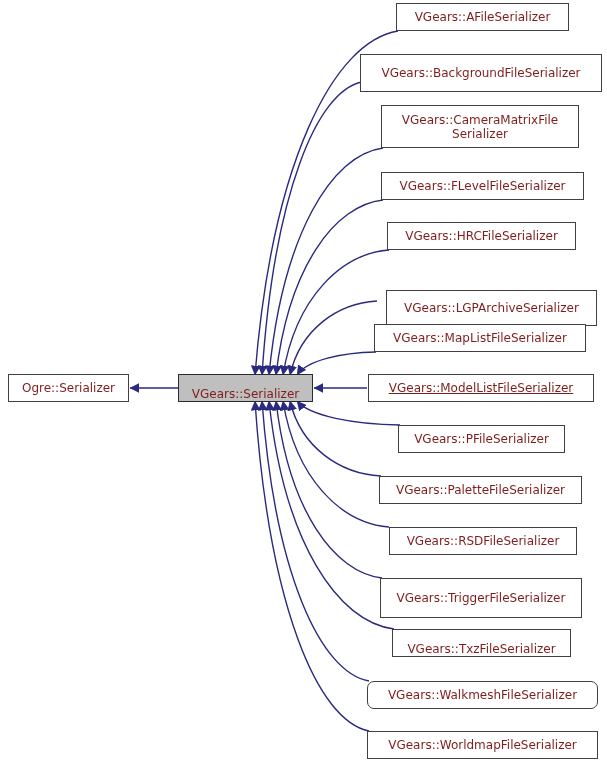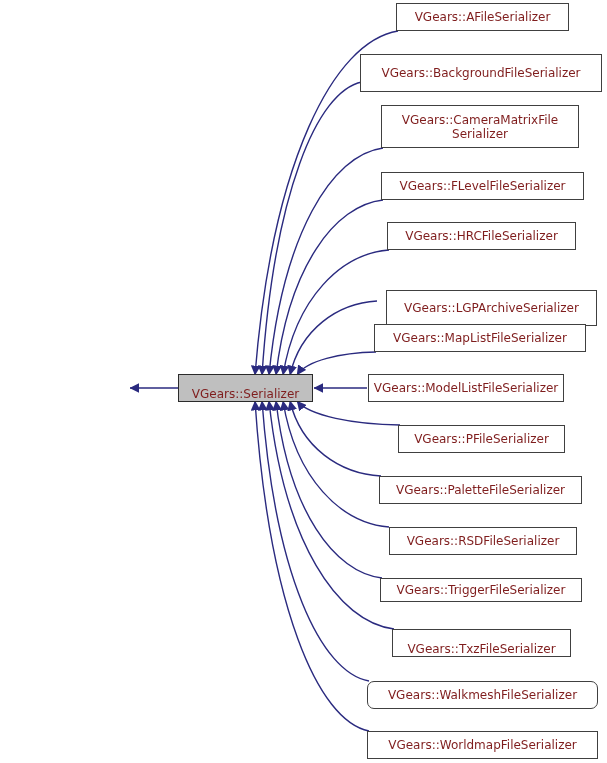--- a/index.html
+++ b/index.html
@@ -73,37 +73,40 @@
         <path d="M 400 425 C 353.65 424.28, 309.36 415.88, 297 401" marker-end="url(#arrow)"></path>
         <path d="M 381 476 C 340.05 473.75, 300.92 447.5, 290 401" marker-end="url(#arrow)"></path>
         <path d="M 389 527 C 341.3 523.22, 295.72 479.12, 283 401" marker-end="url(#arrow)"></path>
         <path d="M 382 578 C 334.3 572.69, 288.72 510.74, 276 401" marker-end="url(#arrow)"></path>
         <path d="M 394 629 C 337.75 622.16, 284 542.36, 269 401" marker-end="url(#arrow)"></path>
         <path d="M 369 681 C 320.85 672.5999999999999, 274.84 574.6, 262 401" marker-end="url(#arrow)"></path>
         <path d="M 369 731 C 317.7 721.0999999999999, 268.68 605.6, 255 401" marker-end="url(#arrow)"></path>
       </g>
   </svg>
 
+  <div class="node root" id="node-root" style="left: 8px; top: 374px; width: 121px; height: 28px;">
+    <span class="node-label">Ogre::Serializer</span>
+  </div>
 
   <div class="node base" id="node-base" style="left: 178px; top: 374px; width: 135px; height: 28px; align-items: flex-end;">
     <span class="node-label">VGears::Serializer</span>
   </div>
 
   <div id="derived-nodes">
       <div class="node" style="left: 396px; top: 3px; width: 173px; height: 28px;"><span class="node-label">VGears::AFileSerializer</span></div>
       <div class="node" style="left: 360px; top: 54px; width: 242px; height: 38px;"><span class="node-label">VGears::BackgroundFileSerializer</span></div>
       <div class="node" style="left: 381px; top: 105px; width: 198px; height: 43px;"><span class="node-label">VGears::CameraMatrixFile
 Serializer</span></div>
       <div class="node" style="left: 381px; top: 172px; width: 203px; height: 28px; text-align: right;"><span class="node-label">VGears::FLevelFileSerializer</span></div>
       <div class="node" style="left: 387px; top: 222px; width: 189px; height: 28px; align-items: center;"><span class="node-label">VGears::HRCFileSerializer</span></div>
       <div class="node" style="left: 375px; top: 290px; width: 211px; height: 36px; margin-left: 11px;"><span class="node-label">VGears::LGPArchiveSerializer</span></div>
       <div class="node" style="left: 374px; top: 324px; width: 212px; height: 28px;"><span class="node-label">VGears::MapListFileSerializer</span></div>
-      <div class="node" style="left: 368px; top: 374px; width: 196px; height: 28px;"><span class="node-label">VGears::ModelListFileSerializer</span></div>
+      <div class="node" style="left: 368px; top: 374px; width: 226px; height: 28px; text-decoration: underline;"><span class="node-label">VGears::ModelListFileSerializer</span></div>
       <div class="node" style="left: 398px; top: 425px; width: 167px; height: 28px;"><span class="node-label">VGears::PFileSerializer</span></div>
       <div class="node" style="left: 379px; top: 476px; width: 203px; height: 28px;"><span class="node-label">VGears::PaletteFileSerializer</span></div>
       <div class="node" style="left: 389px; top: 527px; width: 188px; height: 28px;"><span class="node-label">VGears::RSDFileSerializer</span></div>
-      <div class="node" style="left: 380px; top: 578px; width: 202px; height: 24px;"><span class="node-label">VGears::TriggerFileSerializer</span></div>
+      <div class="node" style="left: 380px; top: 578px; width: 202px; height: 40px;"><span class="node-label">VGears::TriggerFileSerializer</span></div>
       <div class="node" style="left: 392px; top: 629px; width: 179px; height: 28px; align-items: flex-end;"><span class="node-label">VGears::TxzFileSerializer</span></div>
       <div class="node" style="left: 367px; top: 681px; width: 231px; height: 28px; border-radius: 7px;"><span class="node-label">VGears::WalkmeshFileSerializer</span></div>
       <div class="node" style="left: 367px; top: 731px; width: 231px; height: 28px;"><span class="node-label">VGears::WorldmapFileSerializer</span></div>
     </div>
 
 </div>
 
 </body></html>

